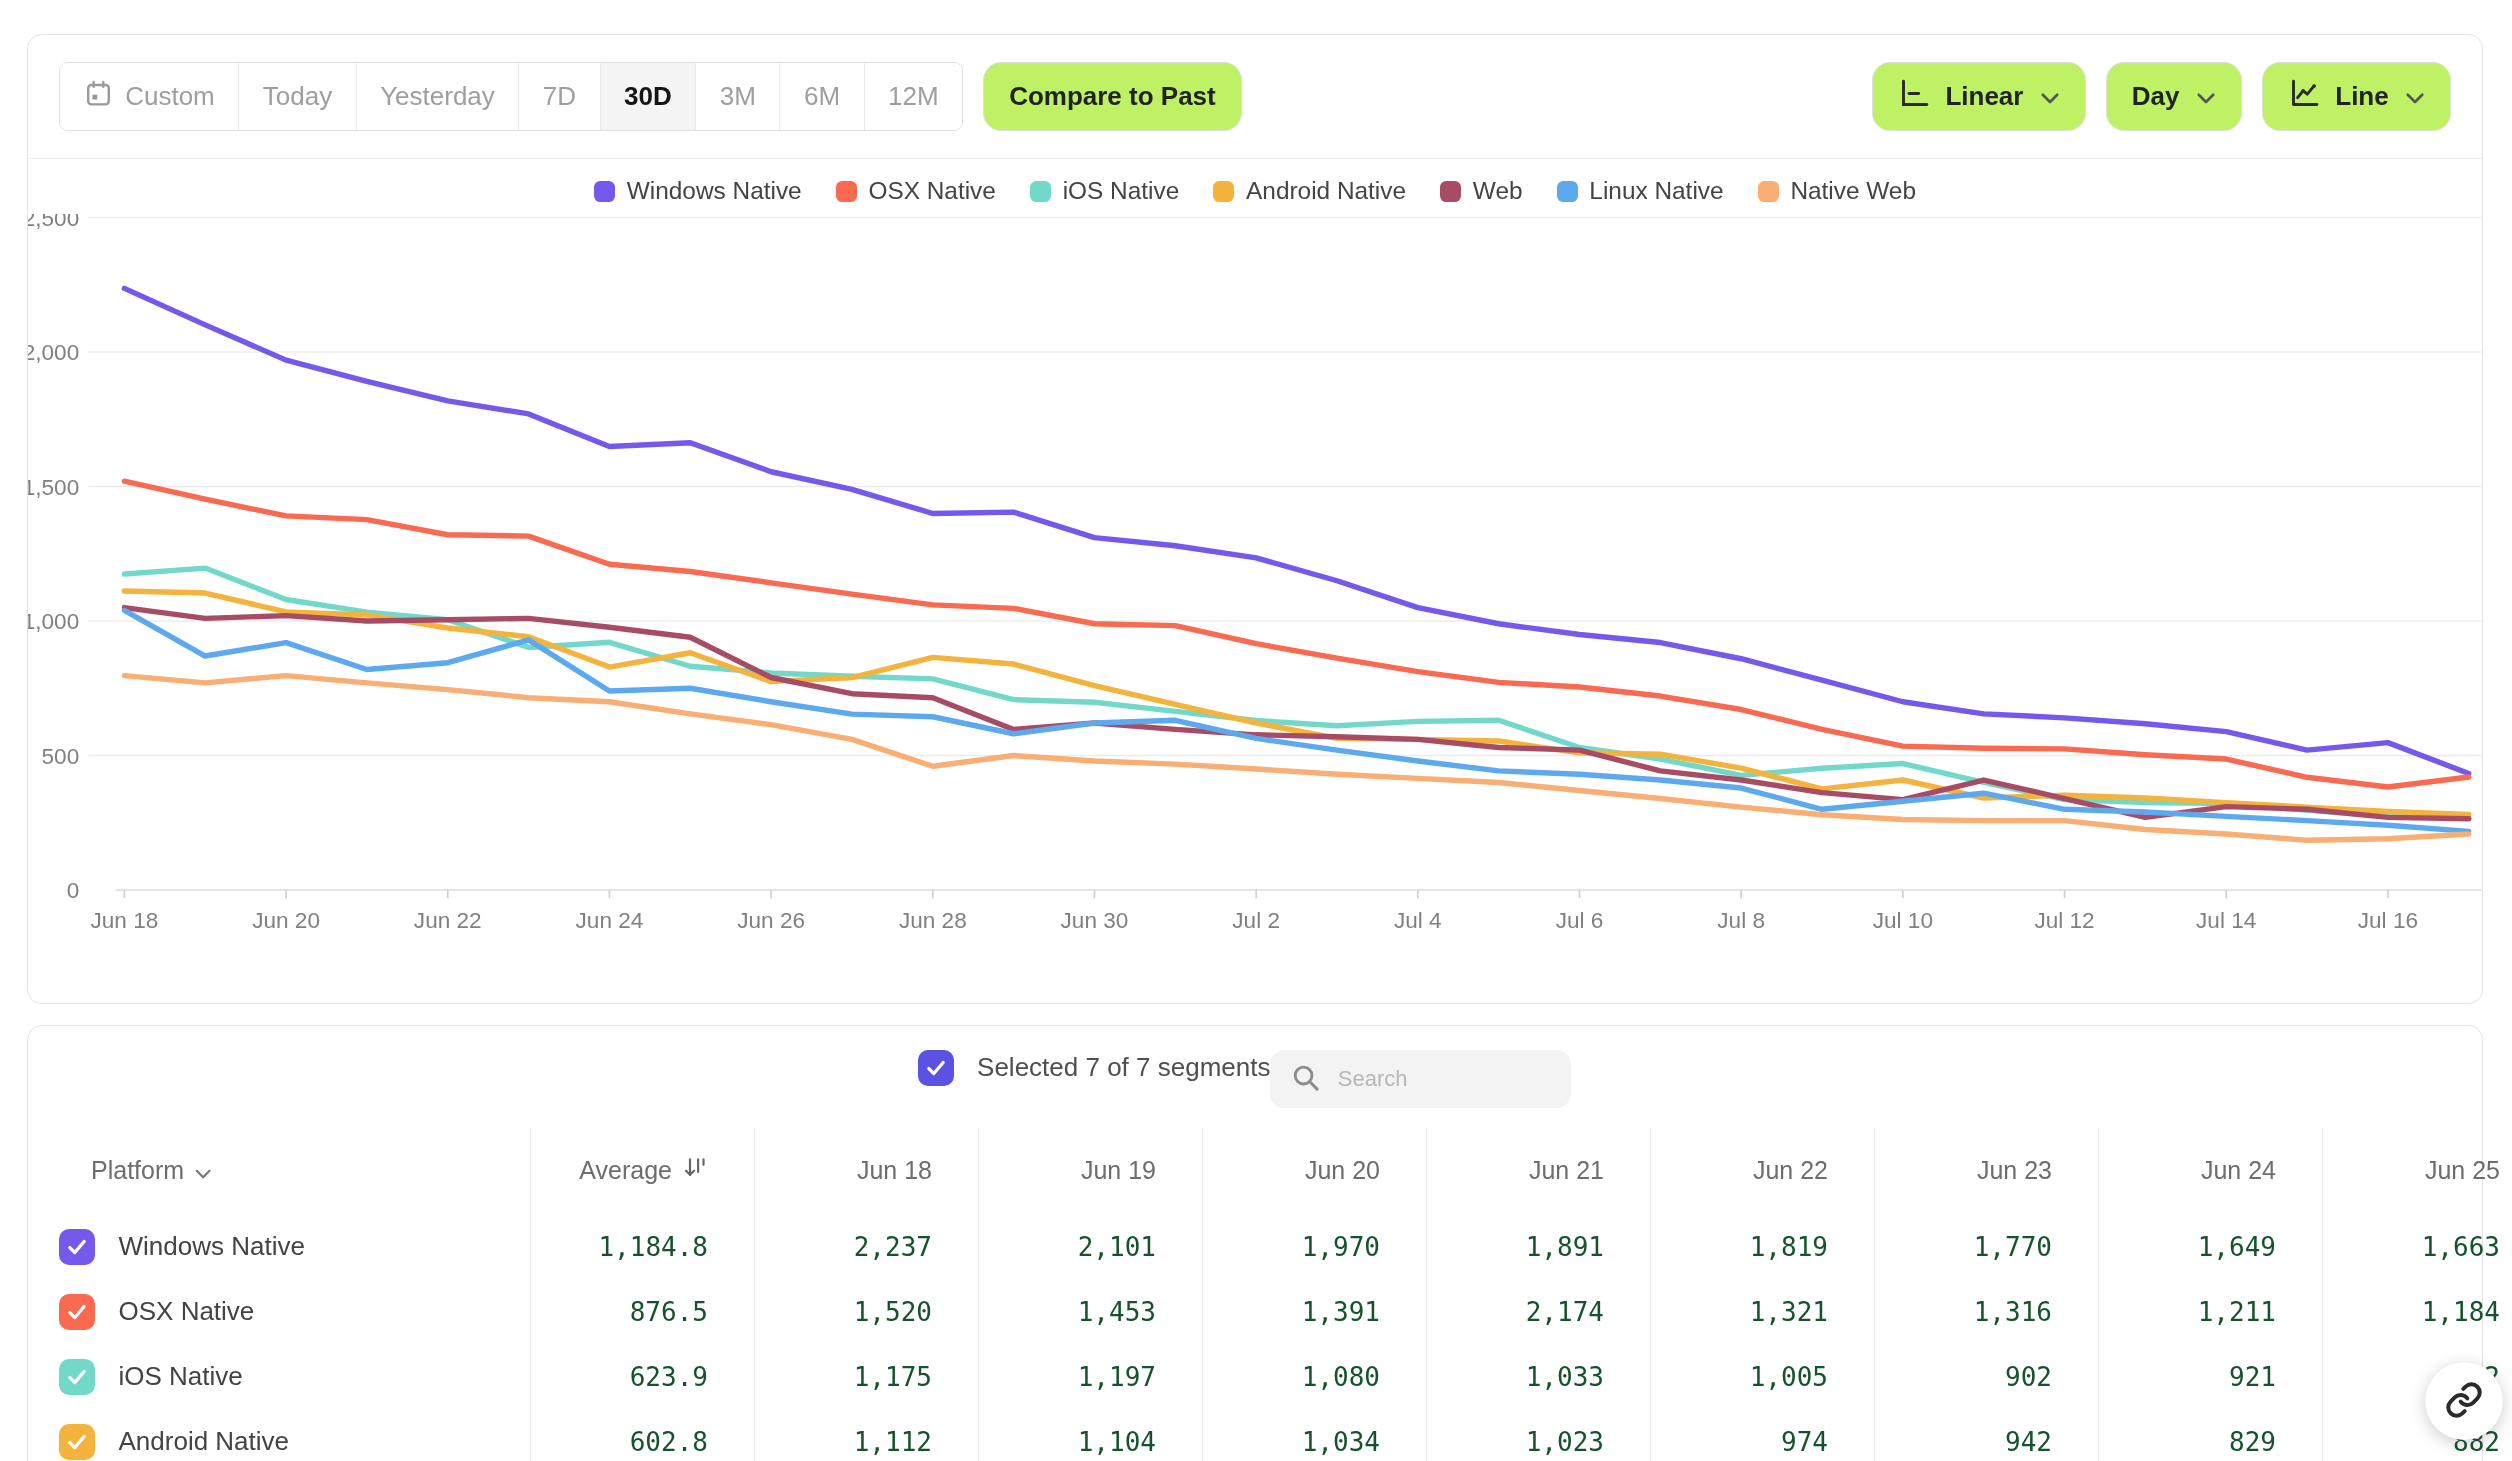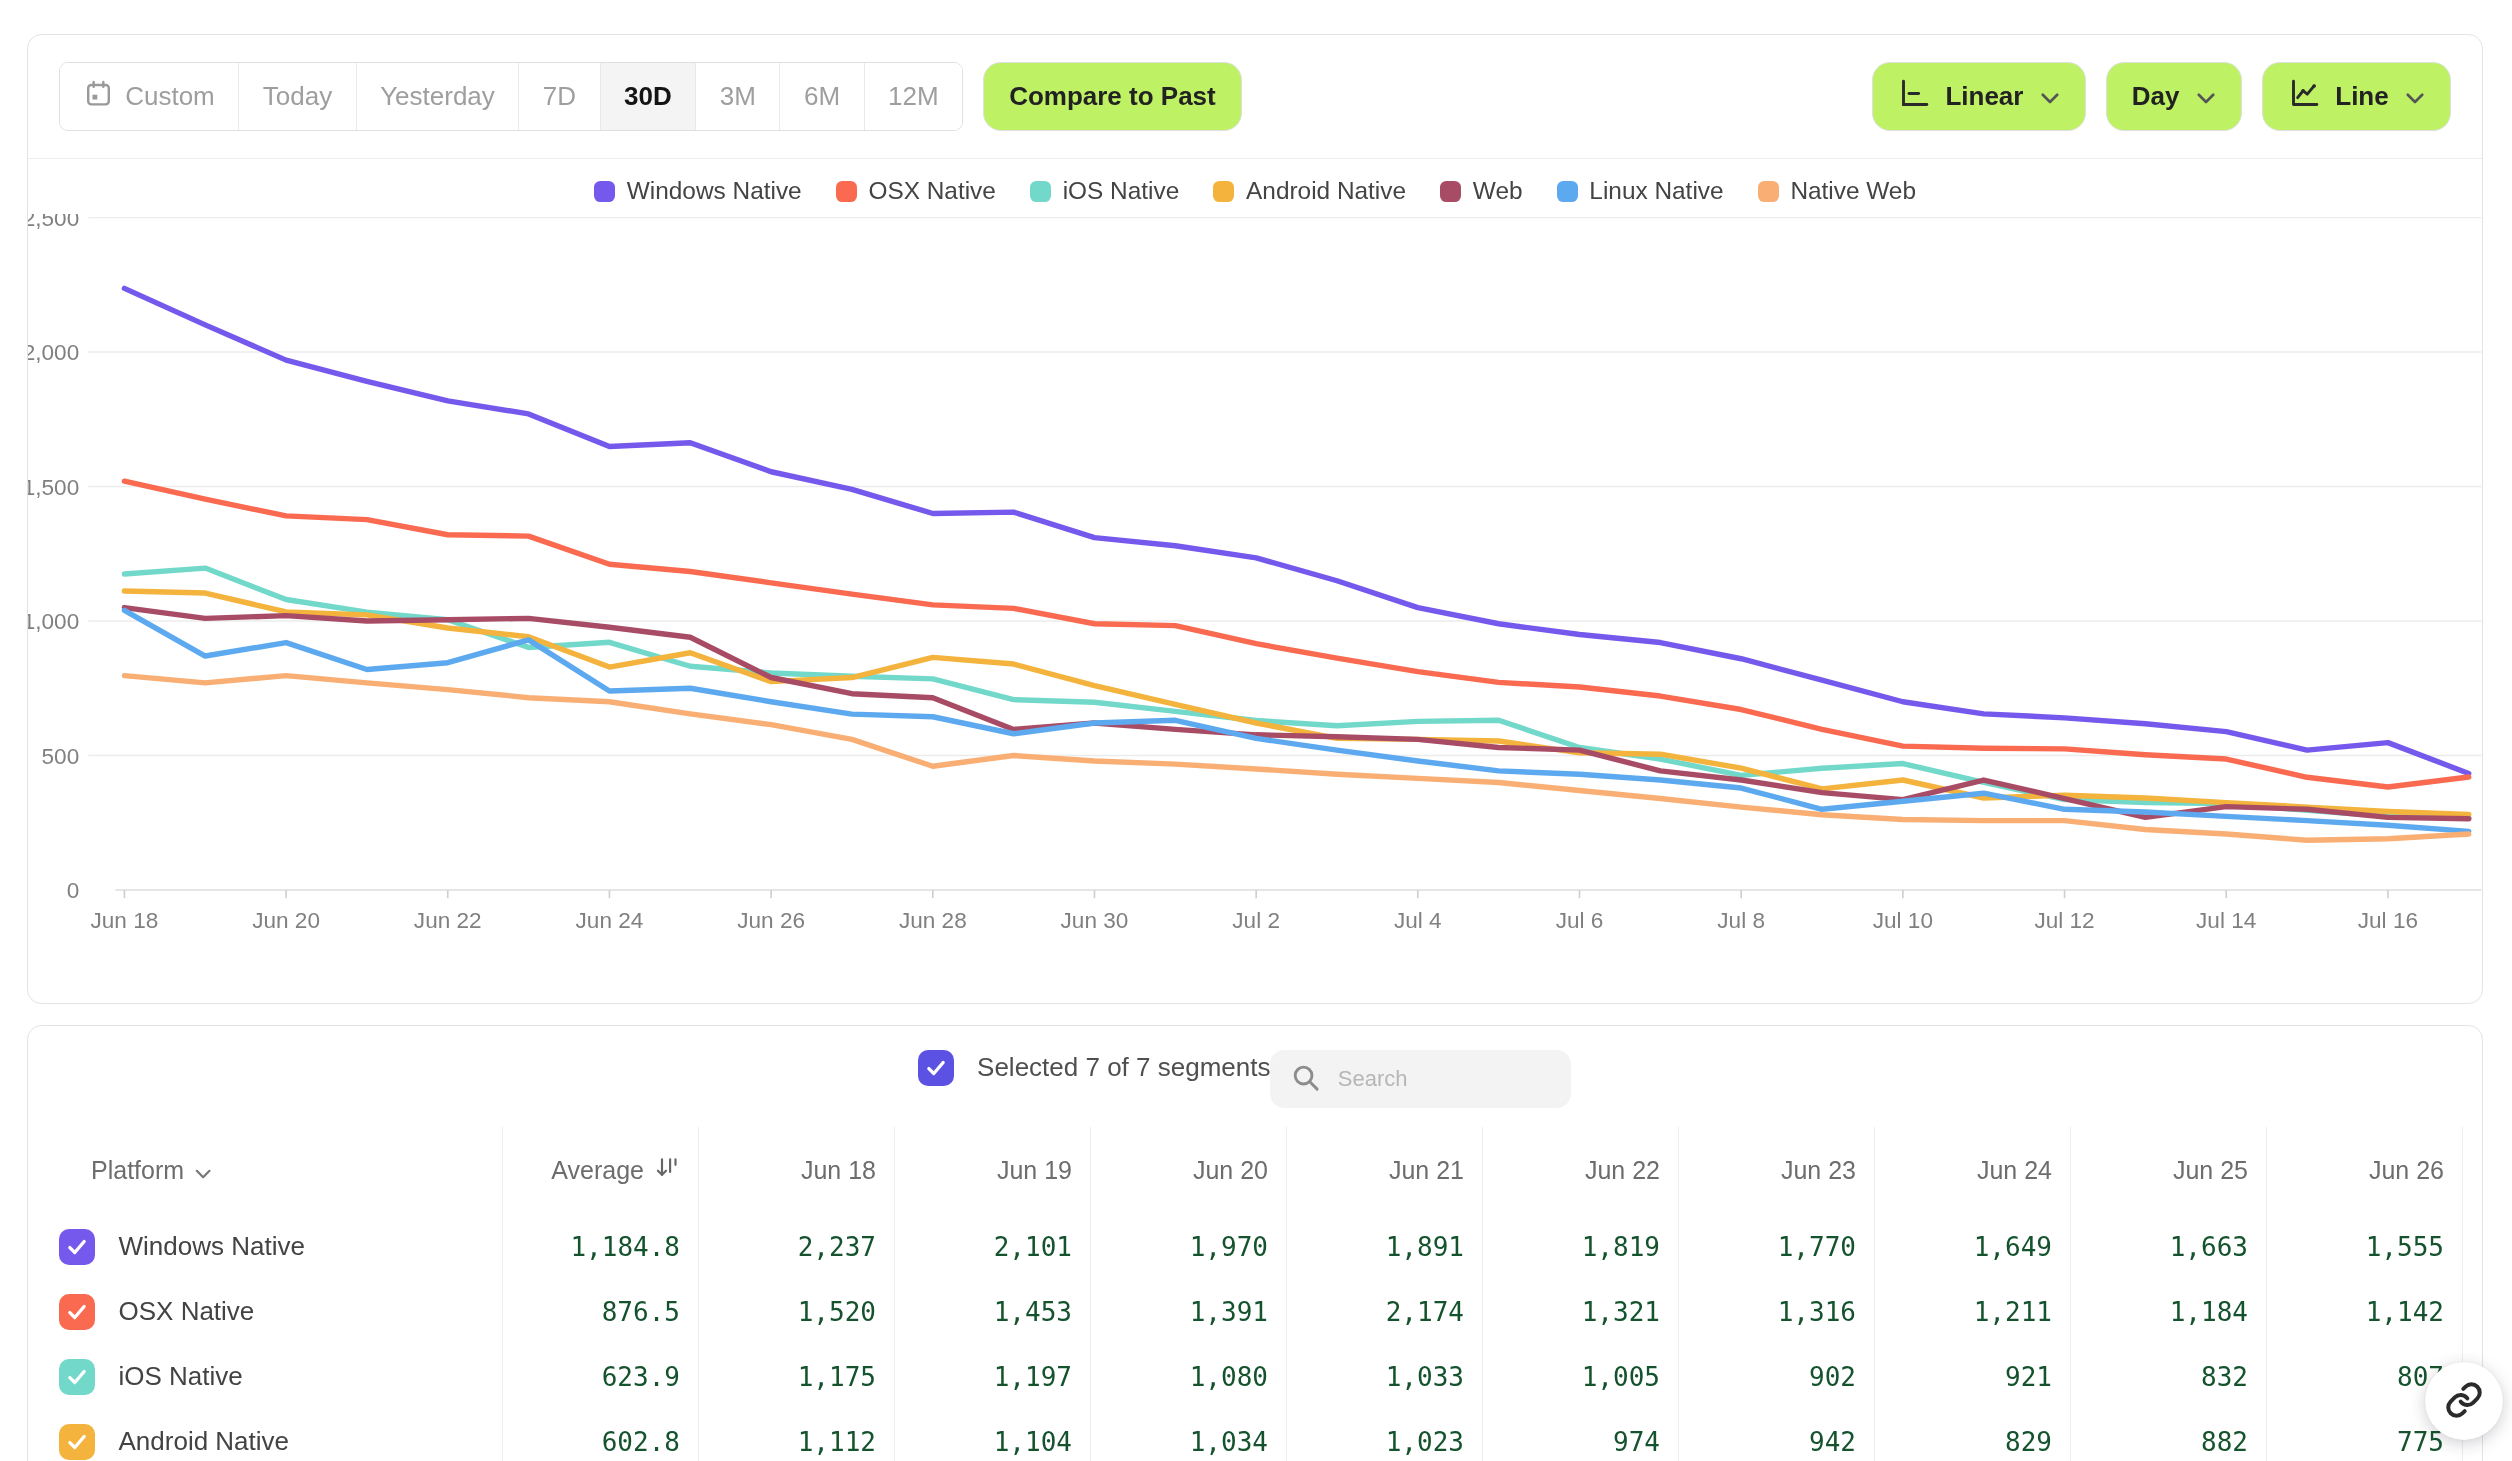--- a/index.html
+++ b/index.html
@@ -40,21 +40,21 @@
   .sel-left { display:flex; align-items:center; gap:23.5px; }
   .sel-label { font-size:26px; color:#4f4f4f; }
   .checkbox { width:36px; height:36px; border-radius:10px; display:flex; align-items:center;
     justify-content:center; flex:0 0 auto; cursor:pointer; }
   .search { display:flex; align-items:center; gap:16.3px; width:301px; height:58px;
     background:#f3f3f3; border-radius:14.5px; padding:0 20px; }
   .search input { border:none; outline:none; background:transparent; font-size:22px;
     color:#444; width:217px; font-family:inherit; }
   .search input::placeholder { color:#b6b6b6; }
 
-  .trow { display:flex; align-items:center; }
+  .trow { display:flex; align-items:center;gap:28px; }
   .thead-row { height:87px; color:#6d6d6d; font-size:25px; }
   .drow { height:65px; }
   .cell { flex:0 0 auto; display:flex; align-items:center; height:100%; }
   .c-platform { width:474px; padding-left:31px; }
   .thead-row .c-platform { padding-left:63px; gap:11px; }
   .c-num { width:196px; justify-content:flex-end; padding-right:18px; border-left:0.9px solid #ededed; }
   .c-spacer { width:27px; border-left:0.9px solid #ededed; }
   .hdr-num { font-size:25px; color:#6d6d6d; }
   .val { font-family:"DejaVu Sans Mono", monospace; font-size:26px; color:#14532d; }
   .row-label { font-size:26px; color:#434343; margin-left:23.5px; }

